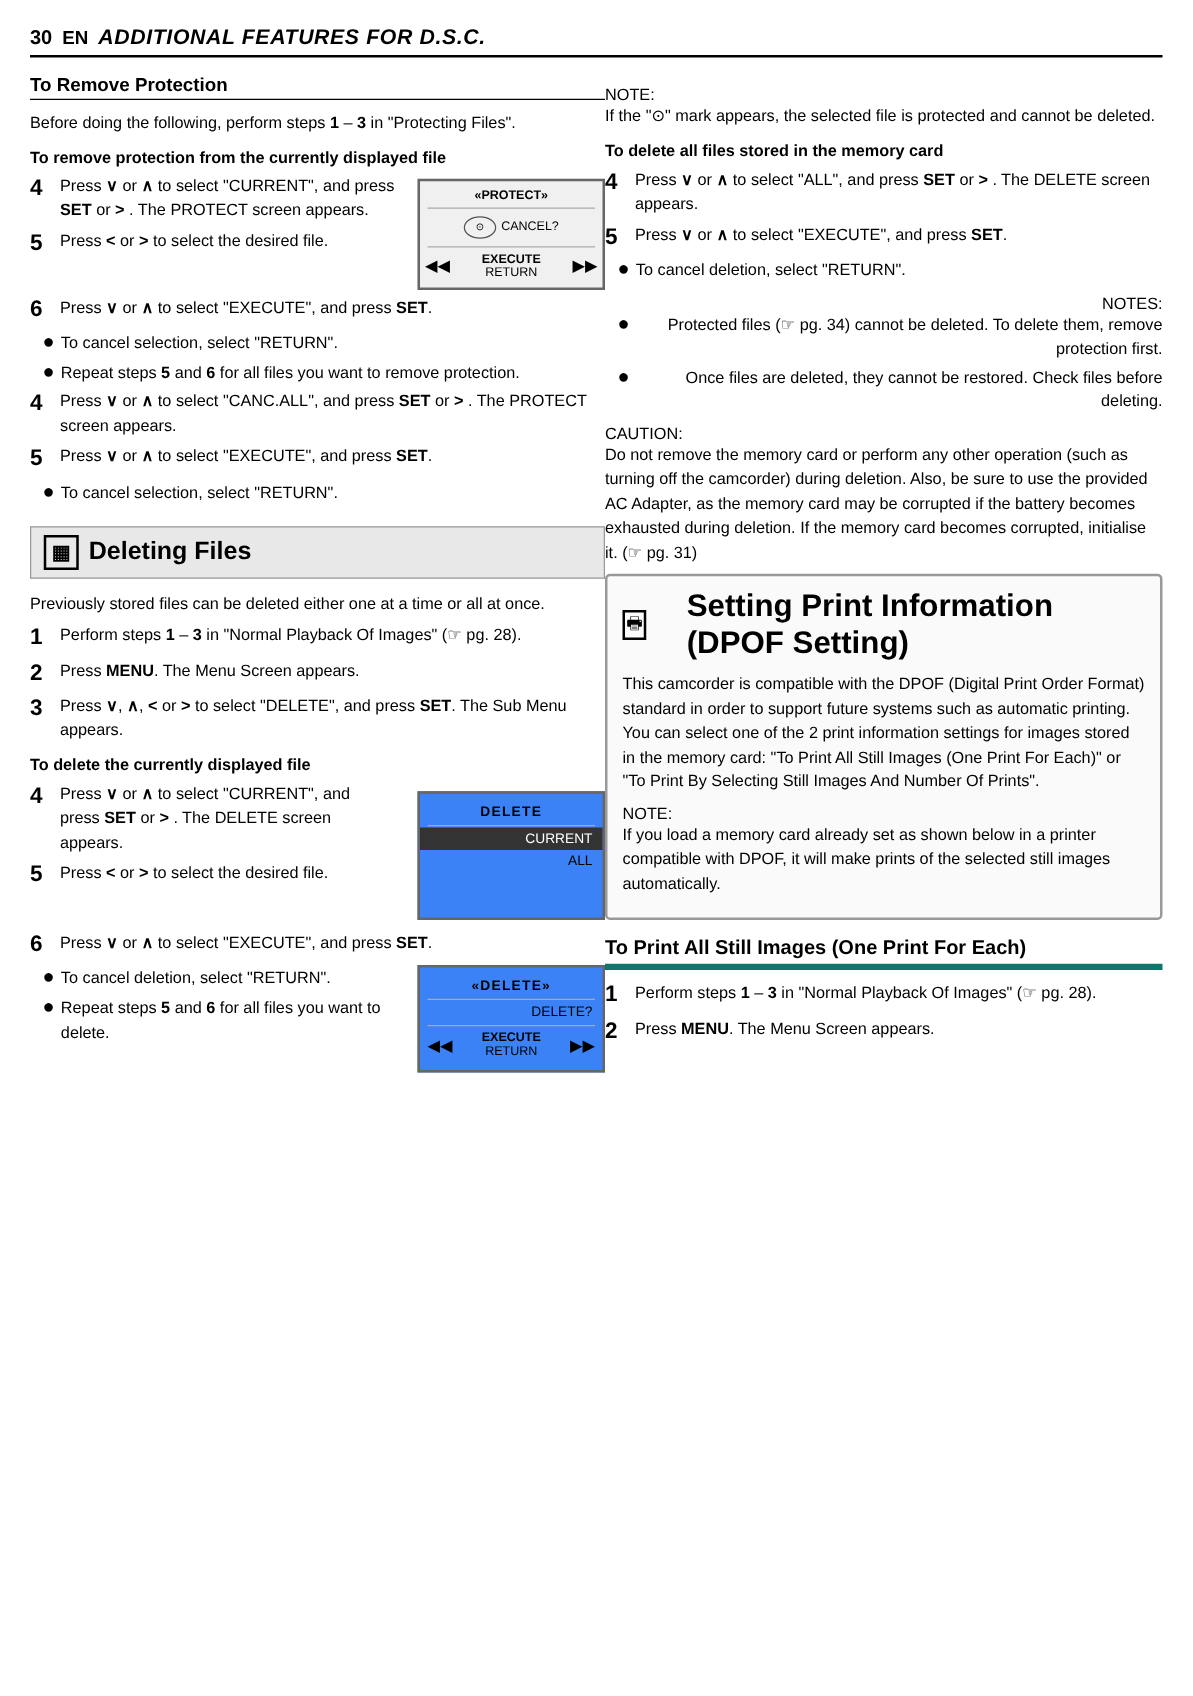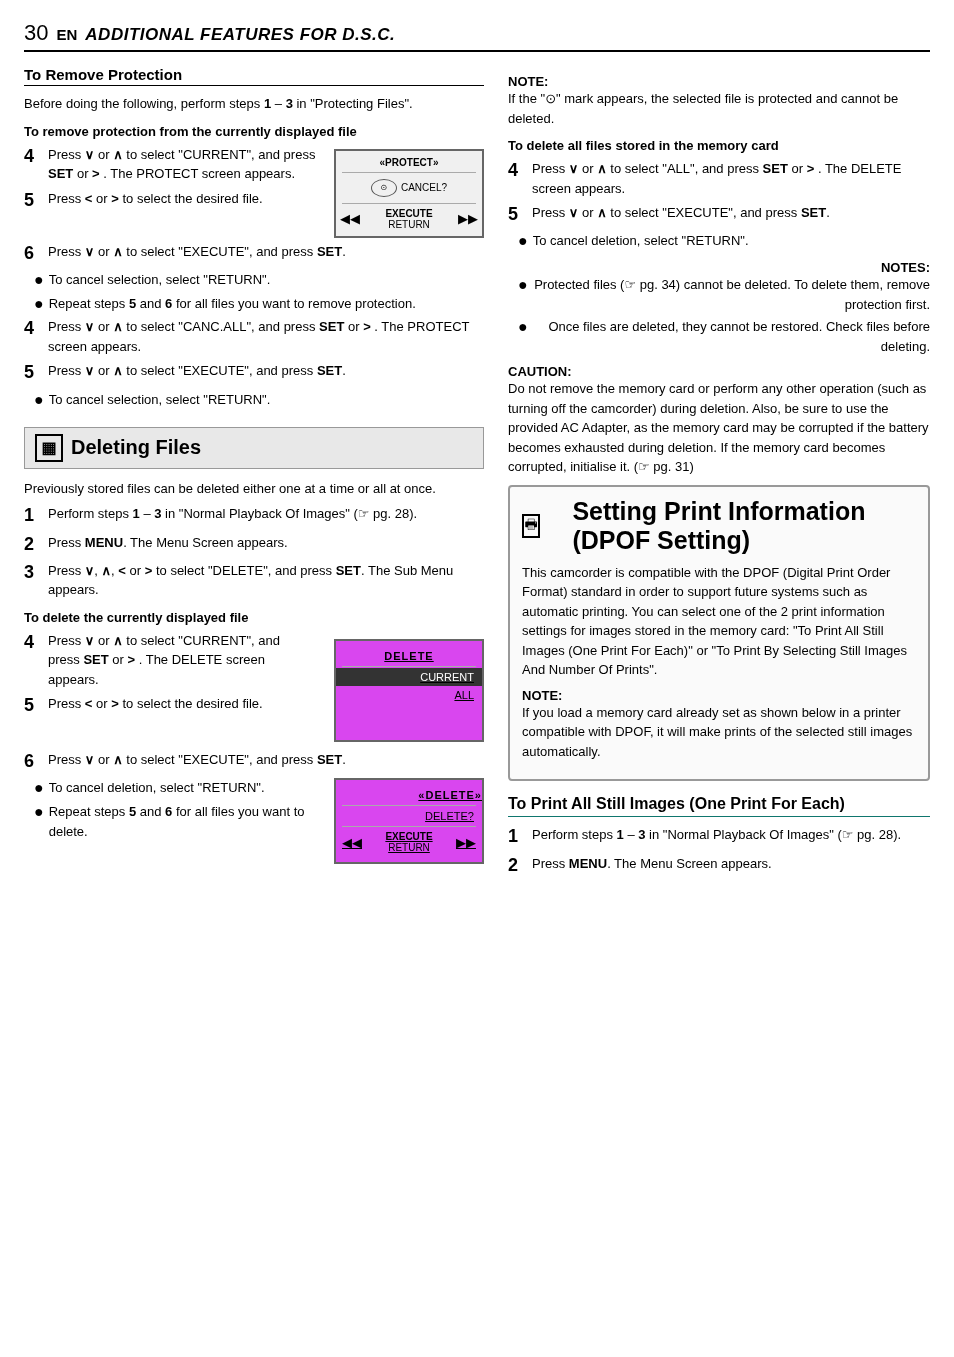--- a/index.html
+++ b/index.html
@@ -13,33 +13,32 @@
       padding: 20px 24px;
     }
     .page-header {
       display: flex;
       align-items: baseline;
       border-bottom: 2px solid #000;
       margin-bottom: 14px;
       padding-bottom: 4px;
     }
     .page-number {
-      font-size: 22px;
-      font-weight: normal;
+      font-size: 16px;
+      font-weight: bold;
       margin-right: 8px;
     }
     .page-title {
       font-size: 17px;
       font-weight: bold;
       font-style: italic;
       letter-spacing: 0.5px;
     }
     .two-col {
       display: flex;
-      gap: 24px;
     }
     .col-left {
       width: 460px;
       flex-shrink: 0;
     }
     .col-right {
       flex: 1;
     }
     .section-title {
       font-size: 15px;
@@ -104,42 +103,41 @@
       margin-left: 10px;
       margin-bottom: 3px;
       line-height: 1.5;
     }
     .bullet-dot {
       margin-right: 5px;
       font-size: 16px;
       line-height: 1.3;
     }
     .note-label {
-      font-weight: bold;
+      font-weight: normal;
       font-size: 13px;
     }
     .note-block {
       margin-top: 8px;
       margin-bottom: 8px;
     }
     .caution-block {
       margin-top: 8px;
       margin-bottom: 8px;
     }
     
     .screen-mockup {
       border: 2px solid #666;
-      background: #d946ef;
+      background: #3b82f6;
       width: 170px;
       margin: 8px 0 8px 20px;
       float: right;
       padding: 6px 0;
       font-size: 11px;
       text-align: center;
-      text-decoration: underline;
     }
     .screen-mockup .screen-title {
       font-size: 10px;
       font-weight: bold;
       letter-spacing: 1px;
       padding: 2px 0;
       text-align: center;
     }
     .screen-mockup .screen-item {
       padding: 3px 8px;
@@ -319,21 +317,21 @@
         <div class="bullet-item">
           <span class="bullet-dot">●</span>
           <span>To cancel deletion, select "RETURN".</span>
         </div>
         <div class="bullet-item">
           <span class="bullet-dot">●</span>
           <span>Repeat steps <b>5</b> and <b>6</b> for all files you want to delete.</span>
         </div>
       </div>
       <div class="screen-mockup" style="width:150px;margin:0;">
-        <div class="screen-title" style="font-size:11px;padding:3px 0;text-align:right;">«DELETE»</div>
+        <div class="screen-title" style="font-size:11px;padding:3px 0;">«DELETE»</div>
         <div class="divider-line" style="border-top:1px solid #aaa;margin:1px 6px;"></div>
         <div class="screen-item">DELETE?</div>
         <div class="divider-line" style="border-top:1px solid #aaa;margin:1px 6px;"></div>
         <div style="display:flex;justify-content:space-between;align-items:center;padding:3px 6px;">
           <span style="font-size:13px;">◀◀</span>
           <div style="text-align:center;">
             <div style="font-weight:bold;font-size:10px;">EXECUTE</div>
             <div style="font-size:10px;">RETURN</div>
           </div>
           <span style="font-size:13px;">▶▶</span>
@@ -387,21 +385,21 @@
         <div class="big-title">Setting Print Information (DPOF Setting)</div>
       </div>
       <p>This camcorder is compatible with the DPOF (Digital Print Order Format) standard in order to support future systems such as automatic printing. You can select one of the 2 print information settings for images stored in the memory card: "To Print All Still Images (One Print For Each)" or "To Print By Selecting Still Images And Number Of Prints".</p>
 
       <div class="note-block" style="margin-top:8px;">
         <div class="note-label">NOTE:</div>
         <p>If you load a memory card already set as shown below in a printer compatible with DPOF, it will make prints of the selected still images automatically.</p>
       </div>
     </div>
 
-    <div class="section-title" style="font-size:16px;border-bottom:1px solid #0f766e;padding-bottom:3px;margin-bottom:8px;">To Print All Still Images (One Print For Each)</div>
+    <div class="section-title" style="font-size:16px;border-bottom:5px solid #0f766e;padding-bottom:3px;margin-bottom:8px;">To Print All Still Images (One Print For Each)</div>
 
     <div class="step">
       <span class="step-num">1</span>
       <span class="step-content">Perform steps <b>1</b> – <b>3</b> in "Normal Playback Of Images" (☞ pg. 28).</span>
     </div>
     <div class="step">
       <span class="step-num">2</span>
       <span class="step-content">Press <b>MENU</b>. The Menu Screen appears.</span>
     </div>
 

